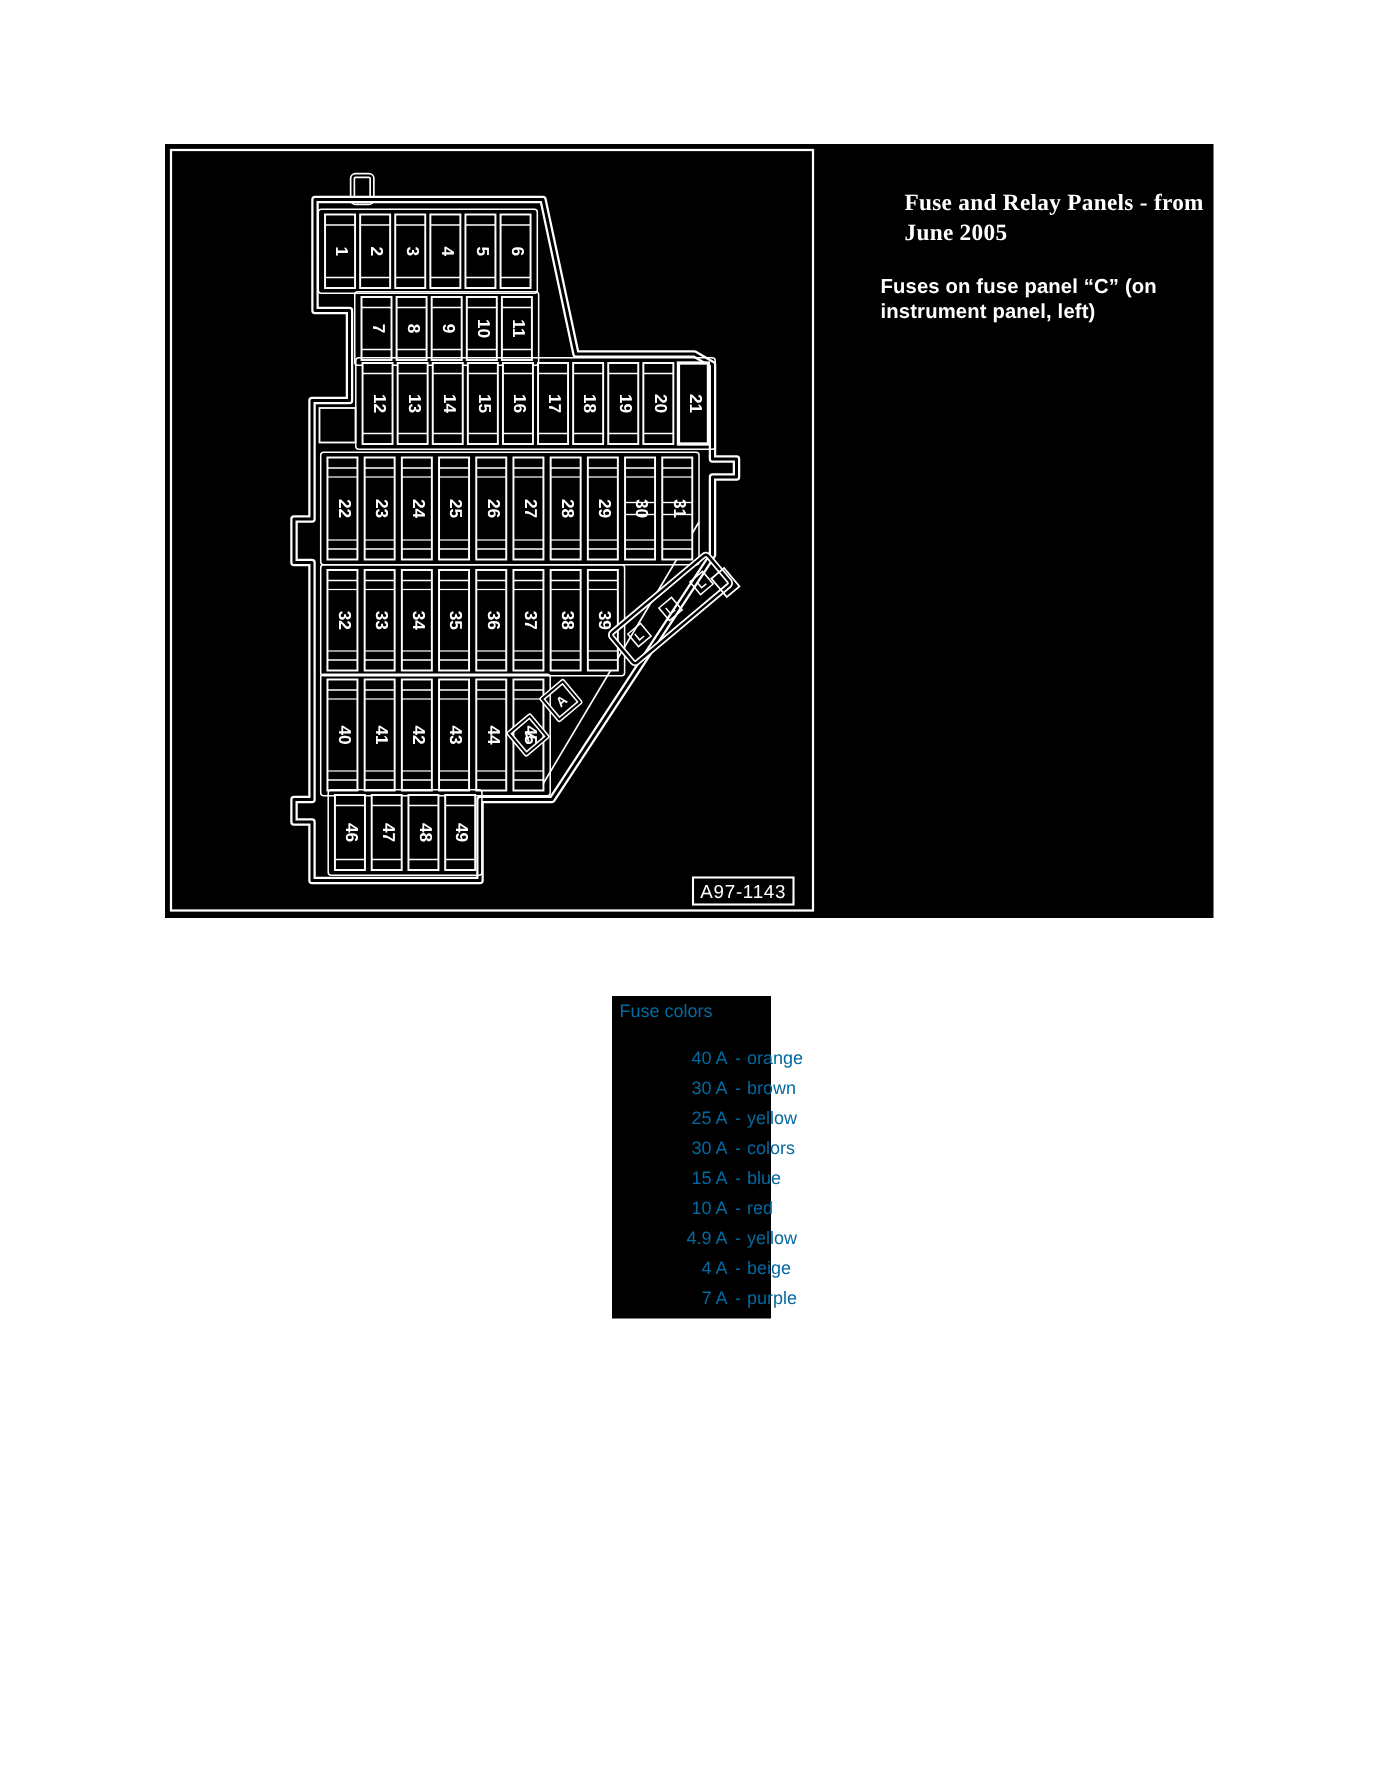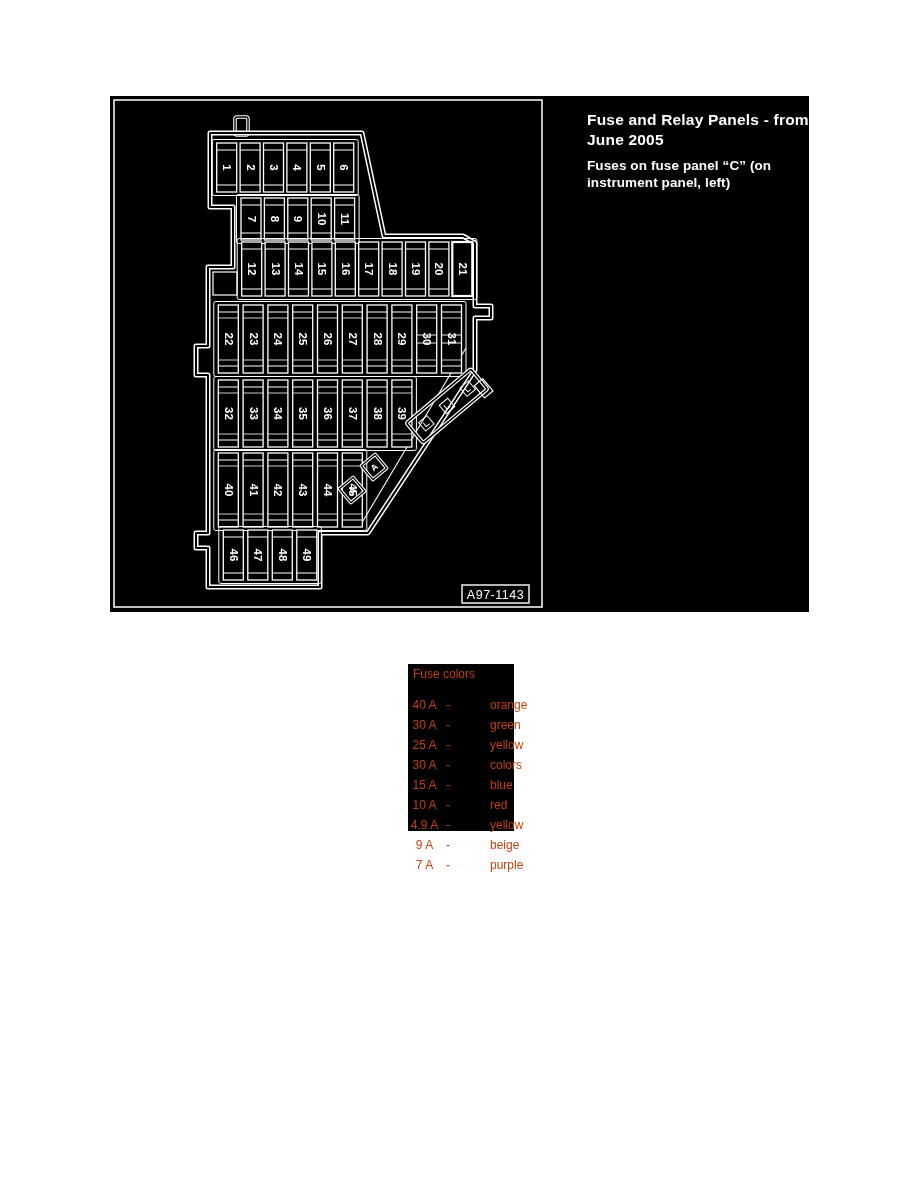--- a/index.html
+++ b/index.html
@@ -1,32 +1,32 @@
 <!DOCTYPE html>
 <html><head>
 <meta charset="utf-8">
 <style>
   html,body{margin:0;padding:0;background:#fff;}
   .page{position:relative;width:918px;height:1188px;background:#ffffff;overflow:hidden;
         font-family:"Liberation Sans",sans-serif;}
   .figure-panel{position:absolute;left:110px;top:96px;width:699px;height:516px;background:#000;}
   .figure-panel svg{position:absolute;left:0;top:0;}
   .figure-text{position:absolute;left:477px;top:14px;color:#fff;}
-  .fig-title{margin:0;font-size:15.5px;font-weight:bold;line-height:20px;width:240px;
-             white-space:pre-line;letter-spacing:.2px;}
+  .fig-title{margin:16px;font-size:15.5px;font-weight:bold;line-height:20px;width:240px;
+             white-space:pre-line;letter-spacing:.2px;font-family:Liberation Serif, serif;}
   .fig-subtitle{margin:7px 0 0 0;font-size:13.5px;font-weight:bold;line-height:17px;width:240px;
              white-space:pre-line;letter-spacing:.1px;}
-  .legend-panel{position:absolute;left:408px;top:664px;width:106px;height:167px;background:#000;
-                color:#c2410c;}
+  .legend-panel{position:absolute;left:408px;top:664px;width:106px;height:215px;background:#000;
+                color:#0369a1;}
   .legend-title{position:absolute;left:5px;top:3px;font-size:12px;line-height:14px;}
   .legend-rows{position:absolute;left:0;top:31px;right:0;margin:0;padding:0;list-style:none;}
   .legend-row{display:flex;height:20px;line-height:20px;font-size:12px;}
-  .legend-amp{flex:none;width:33px;text-align:center;}
+  .legend-amp{flex:none;width:33px;text-align:right;margin-left:44px;}
   .legend-dash{flex:none;margin:0 4px 0 5px;}
-  .legend-color{flex:none;margin-left:36px;}
+  .legend-color{flex:none;}
 </style>
 </head>
 <body>
 
 <div class="page">
 
   <div class="figure-panel">
     <svg id="diagram-svg" width="699" height="516" viewBox="0 0 699 516">
         <rect x="4" y="4" width="428" height="507" fill="none" stroke="#ffffff" stroke-width="1.5"></rect>
         <rect x="125" y="21" width="13" height="18" rx="2" fill="none" stroke="#ffffff" stroke-width="3.6" stroke-linejoin="round"></rect>
@@ -426,21 +426,21 @@
     <div class="legend-title">Fuse colors</div>
     <ul class="legend-rows" id="legend-rows">
         <li class="legend-row">
           <span class="legend-amp">40 A</span>
           <span class="legend-dash">-</span>
           <span class="legend-color">orange</span>
         </li>
         <li class="legend-row">
           <span class="legend-amp">30 A</span>
           <span class="legend-dash">-</span>
-          <span class="legend-color">green</span>
+          <span class="legend-color">brown</span>
         </li>
         <li class="legend-row">
           <span class="legend-amp">25 A</span>
           <span class="legend-dash">-</span>
           <span class="legend-color">yellow</span>
         </li>
         <li class="legend-row">
           <span class="legend-amp">30 A</span>
           <span class="legend-dash">-</span>
           <span class="legend-color">colors</span>
@@ -454,21 +454,21 @@
           <span class="legend-amp">10 A</span>
           <span class="legend-dash">-</span>
           <span class="legend-color">red</span>
         </li>
         <li class="legend-row">
           <span class="legend-amp">4.9 A</span>
           <span class="legend-dash">-</span>
           <span class="legend-color">yellow</span>
         </li>
         <li class="legend-row">
-          <span class="legend-amp">9 A</span>
+          <span class="legend-amp">4 A</span>
           <span class="legend-dash">-</span>
           <span class="legend-color">beige</span>
         </li>
         <li class="legend-row">
           <span class="legend-amp">7 A</span>
           <span class="legend-dash">-</span>
           <span class="legend-color">purple</span>
         </li>
       </ul>
   </div>

